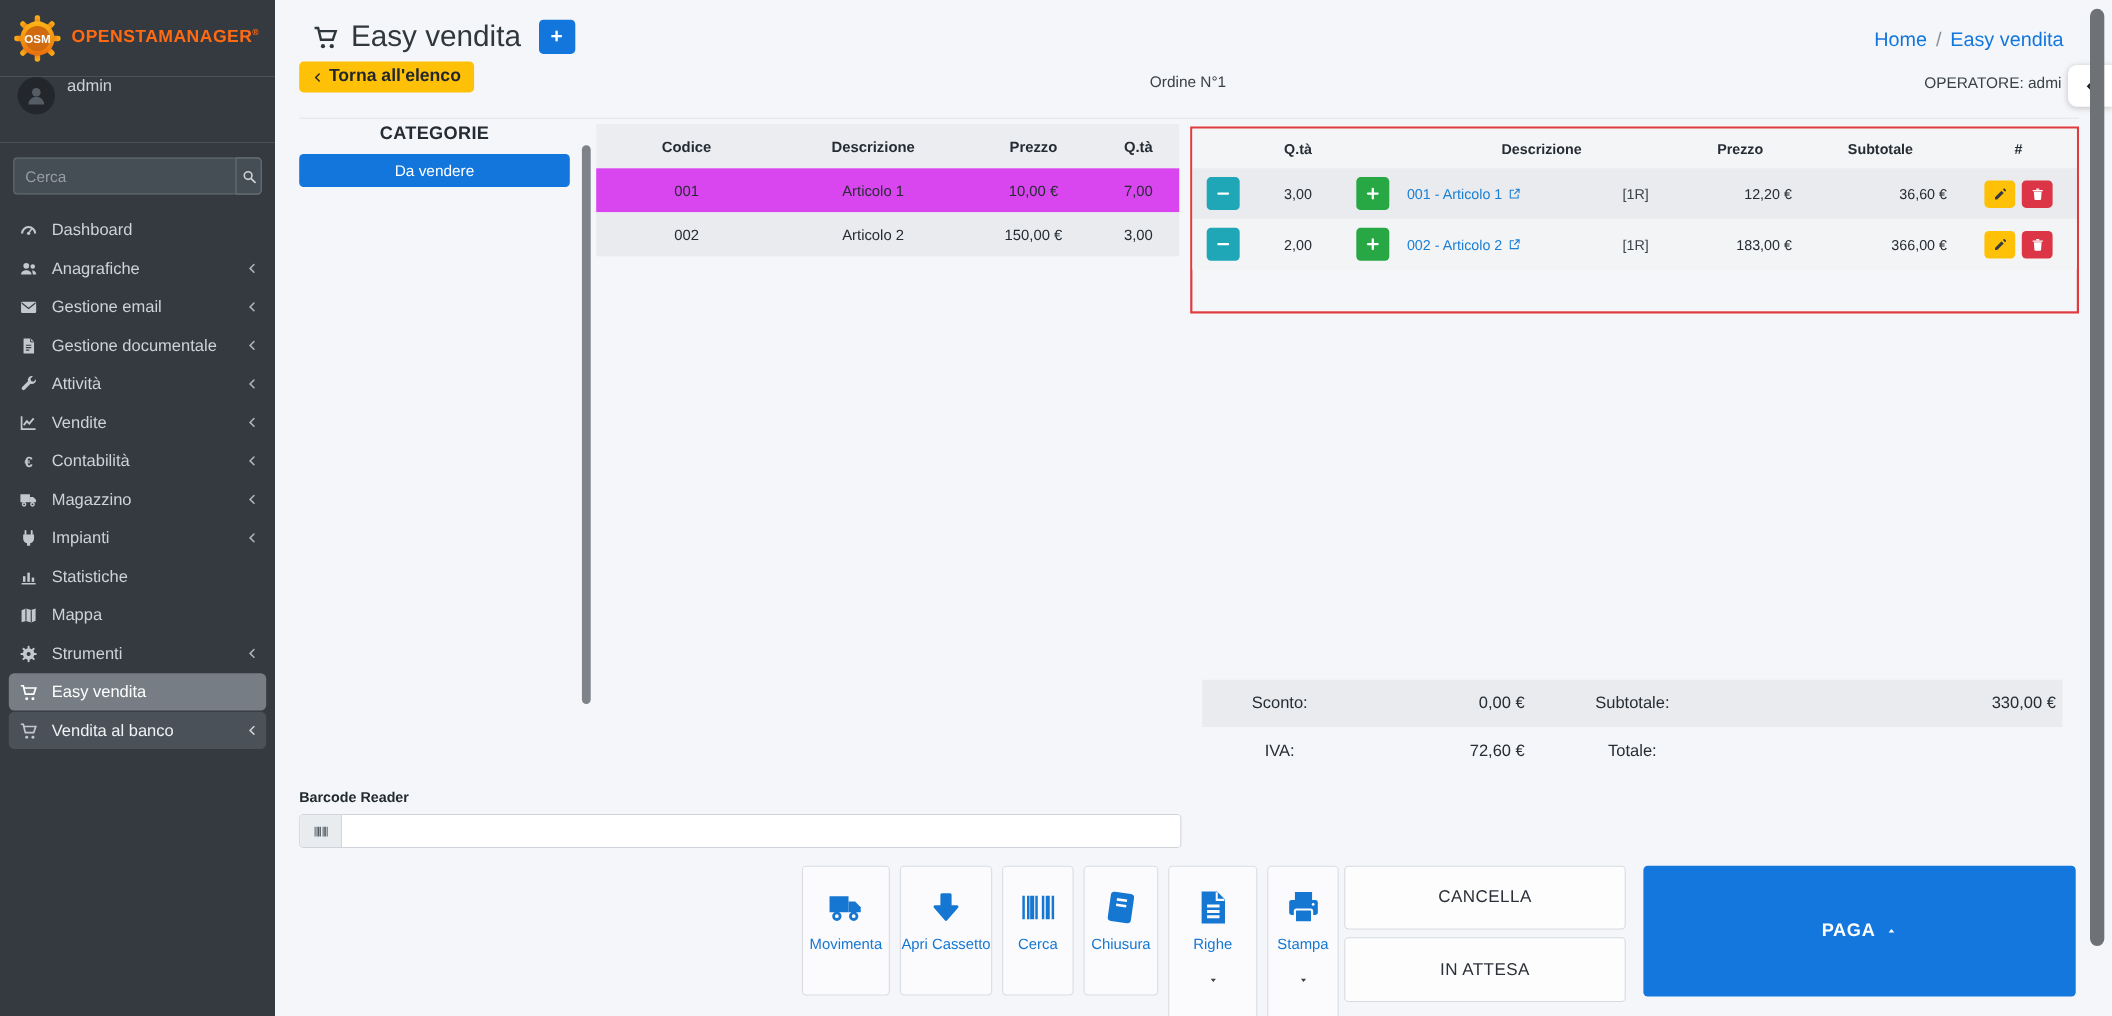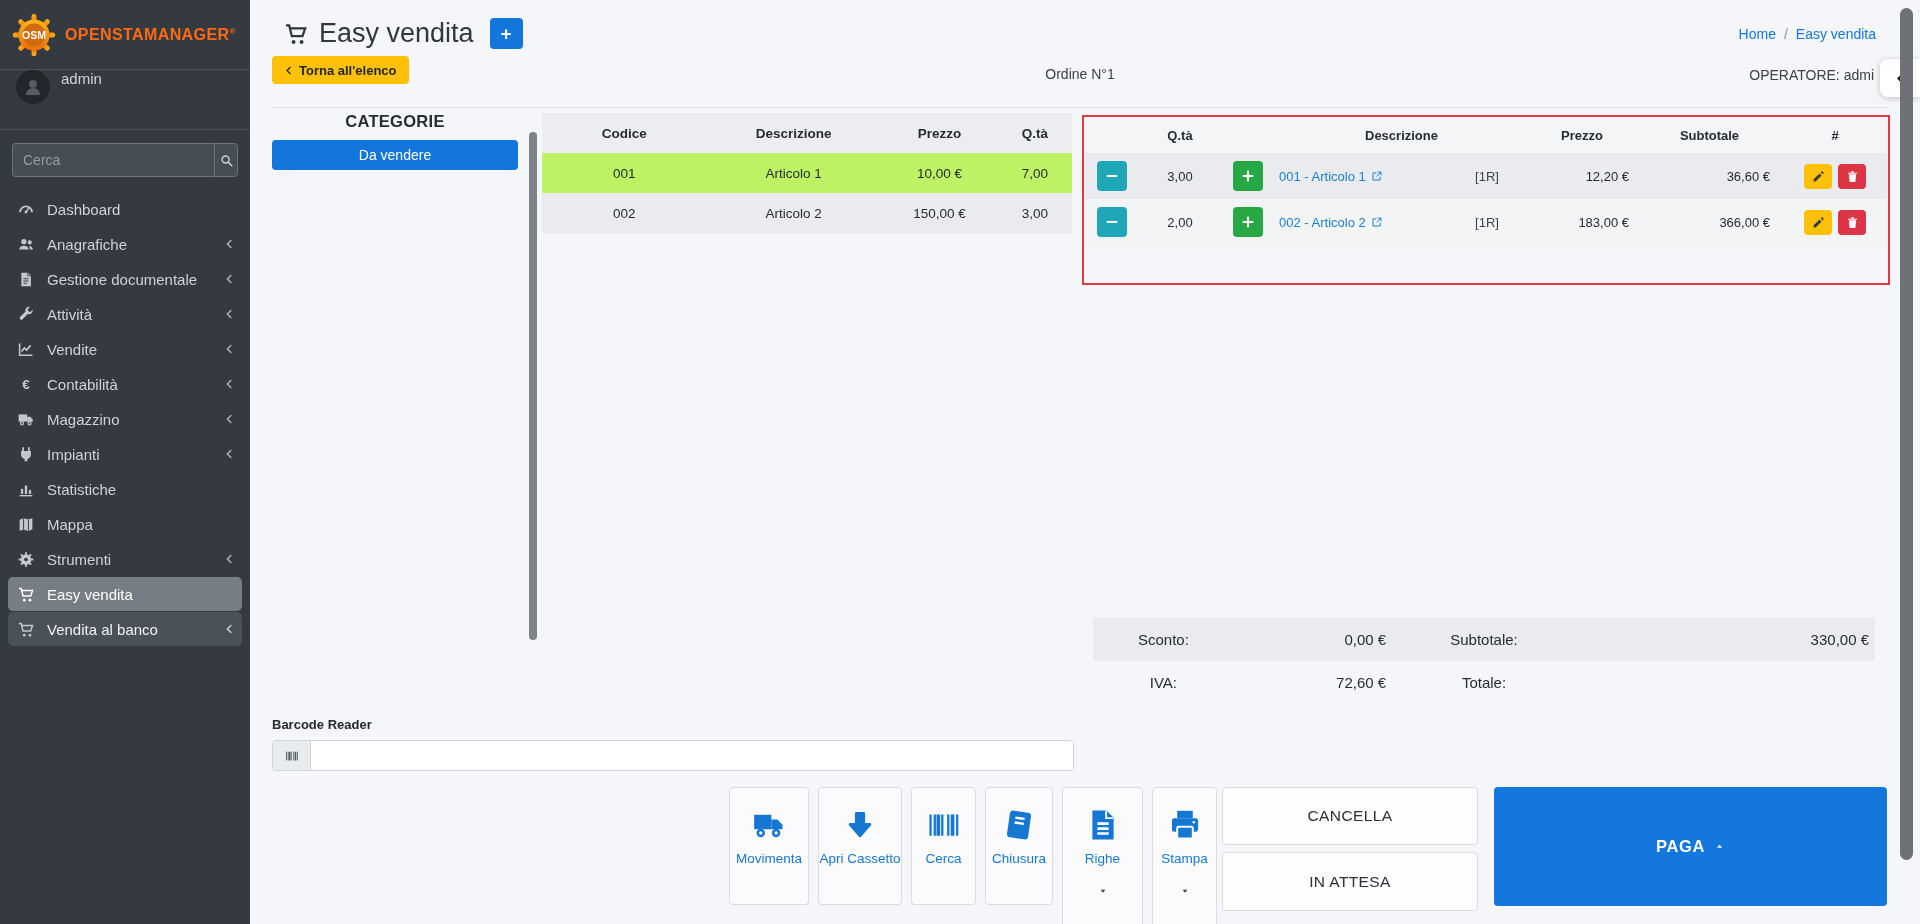--- a/index.html
+++ b/index.html
@@ -30,42 +30,42 @@
   .sb-item.active{background:#767d84;color:#fff}
   .sb-item.active .sb-ic{color:#fff}
   .sb-item.lifted{background:#4b5158;color:#f0f2f4}
 
   
   .main{position:absolute;left:250px;top:0;width:1670px;height:924px}
   .title-row{position:absolute;left:33px;top:18px;display:flex;align-items:center;gap:10px}
   .title-cart{width:26px;height:24px;color:#2f363c}
   .page-title{font-size:27px;color:#30373d}
   .add-btn{width:33px;height:31px;margin-left:6px;background:#1276dd;border:none;border-radius:4px;color:#fff;font-size:19px;font-weight:bold;display:flex;align-items:center;justify-content:center;cursor:pointer}
-  .crumbs{position:absolute;top:26px;right:44px;font-size:14px;display:flex;gap:8px;align-items:center}
+  .crumbs{position:absolute;top:26px;right:44px;font-size:18px;display:flex;gap:8px;align-items:center}
   .crumb-link{color:#1276dd;text-decoration:none;cursor:pointer}
   .crumb-sep{color:#8a9199}
-  .back-btn{position:absolute;left:22px;top:56px;height:28px;background:#ffc107;border:none;border-radius:4px;color:#22272c;font-size:13px;font-weight:600;display:flex;align-items:center;gap:6px;padding:0 12px;cursor:pointer}
+  .back-btn{position:absolute;left:22px;top:56px;height:28px;background:#ffc107;border:none;border-radius:4px;color:#22272c;font-size:16px;font-weight:600;display:flex;align-items:center;gap:6px;padding:0 12px;cursor:pointer}
   .back-btn svg{width:9px;height:11px}
   .order-label{position:absolute;left:780px;top:66px;width:100px;text-align:center;font-size:14px;color:#3a4147}
   .operator{position:absolute;top:67px;right:46px;font-size:14px;color:#3a4147;white-space:nowrap}
   .panel-tab{position:absolute;top:59px;right:0;width:40px;height:38px;background:#fff;border-radius:8px 0 0 8px;box-shadow:0 1px 6px rgba(0,0,0,.22);display:flex;align-items:center;justify-content:center;color:#16191d;cursor:pointer}
   .panel-tab svg{width:13px;height:15px}
   .content-line{position:absolute;left:22px;top:107px;width:1618px;height:1px;background:#e4e7ea}
 
   
   .cat-panel{position:absolute;left:22px;top:112px;width:246px}
   .cat-title{text-align:center;font-size:16.5px;font-weight:bold;color:#262c33;letter-spacing:.3px}
   .cat-btn{margin-top:9px;width:100%;height:30px;background:#1276dd;border:none;border-radius:4px;color:#fff;font-size:14px;cursor:pointer}
   .scroll-cat{position:absolute;left:279px;top:132px;width:8px;height:508px;background:#7e8389;border-radius:4px}
 
   
   .ptable{position:absolute;left:292px;top:113px;width:530px;font-size:13.5px}
   .ptable .tr{display:flex;height:40px;align-items:center}
   .ptable .th-row{background:#ebedf0;font-weight:bold}
-  .ptable .r1{background:#bef264}
+  .ptable .r1{background:#d946ef}
   .ptable .r2{background:#e9ebee}
   .pc1{width:31%;text-align:center}
   .pc2{width:33%;text-align:center}
   .pc3{width:22%;text-align:center}
   .pc4{width:14%;text-align:center}
 
   
   .obox{position:absolute;left:832px;top:115px;width:808px;height:170px;border:2px solid #e23b3f}
   .orow{display:flex;align-items:center;font-size:13px}
   .ohead{height:36px;background:#f3f5f7;font-weight:bold}
@@ -313,20 +313,29 @@
         <svg class="sb-ic">
           <use href="#i-users"></use>
         </svg>
         <span class="sb-label">Anagrafiche</span>
         <svg class="sb-chev">
           <use href="#i-chevleft"></use>
         </svg>
       </div>
     <div class="sb-item">
         <svg class="sb-ic">
+          <use href="#i-envelope"></use>
+        </svg>
+        <span class="sb-label">Gestione email</span>
+        <svg class="sb-chev">
+          <use href="#i-chevleft"></use>
+        </svg>
+      </div>
+    <div class="sb-item">
+        <svg class="sb-ic">
           <use href="#i-doc"></use>
         </svg>
         <span class="sb-label">Gestione documentale</span>
         <svg class="sb-chev">
           <use href="#i-chevleft"></use>
         </svg>
       </div>
     <div class="sb-item">
         <svg class="sb-ic">
           <use href="#i-wrench"></use>

